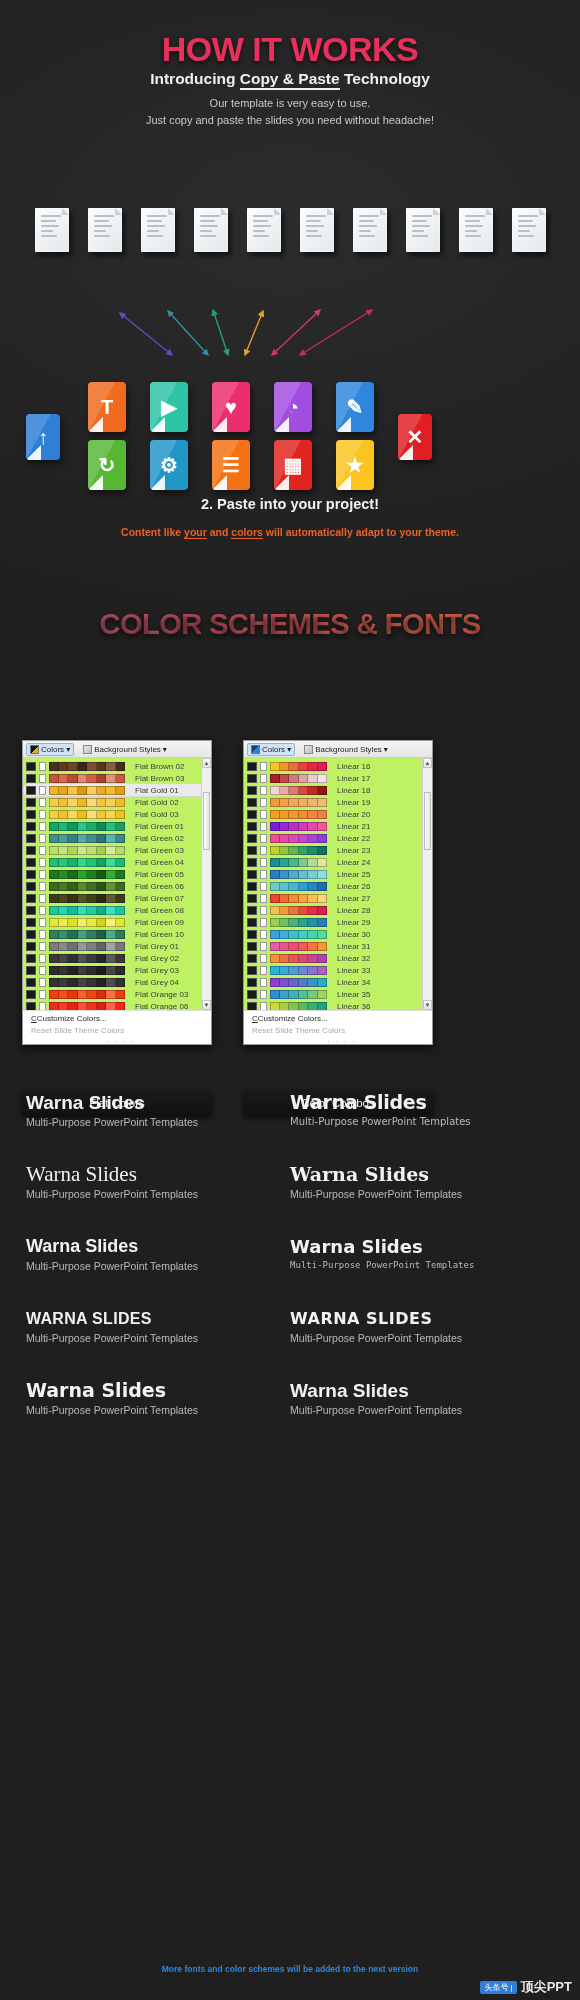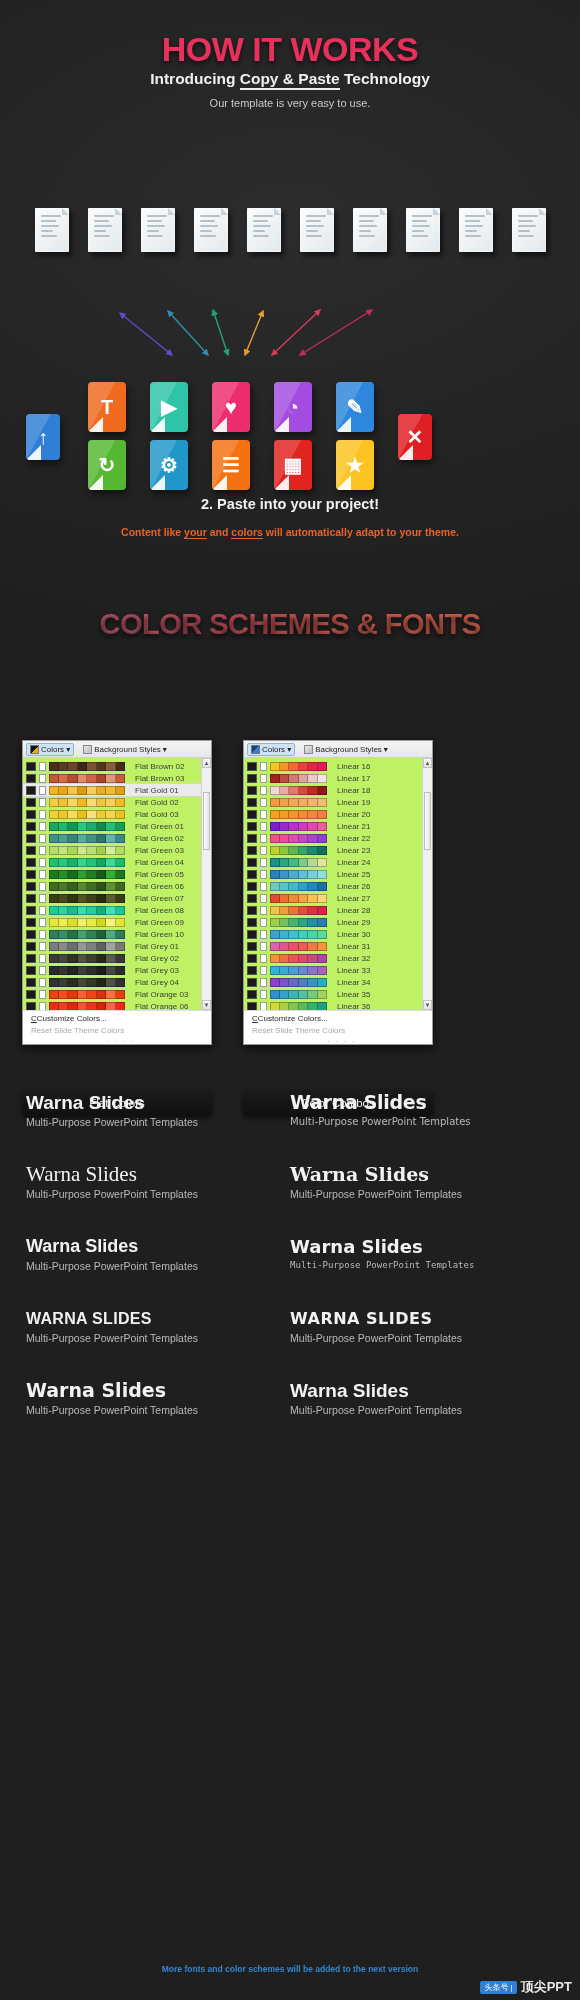--- a/index.html
+++ b/index.html
@@ -162,21 +162,21 @@
     position:relative;
     height: 252px;
     overflow:hidden;
     background:#bef264;
     padding:2px 0 0 0;
   }
   .pp-row {
     display:flex; align-items:center;
     height:12.05px; padding-left:3px; gap:3px;
   }
-  .pp-row.hi { background:#eaeaea; outline:1px solid #d6d6d6; }
+  .pp-row.hi { background:#eaeaea; outline:1px solid #d6d6d6;border-radius:6px; }
   .pp-blk { width:10px; height:9px; background:#1a1a1a; border:1px solid #555; flex:none;}
   .pp-wht { width:7px; height:9px; background:#fff; border:1px solid #9a9a9a; flex:none;}
   .pp-sws { display:flex; flex:none; }
   .pp-sws span { width:9.5px; height:9px; display:block; border:1px solid rgba(0,0,0,.28); border-left:none;}
   .pp-sws span:first-child{ border-left:1px solid rgba(0,0,0,.28); }
   .pp-name { font-size:8px; color:#3b3b3b; margin-left:7px; white-space:nowrap; }
 
   .pp-scroll {
     position:absolute; right:0; top:0; width:10px; height:100%;
     background:#f0f0f0; border-left:1px solid #d2d2d2;
@@ -264,20 +264,21 @@
   </div>
 
   <div id="sec-sub1">
     <div class="h2">
       <span>Introducing </span><span class="u">Copy &amp; Paste</span><span> Technology</span>
     </div>
   </div>
 
   <div id="sec-desc">
     <div class="sub">Our template is very easy to use.</div>
+    <div class="sub">Just copy and paste the slides you need without headache!</div>
   </div>
 
 
   <div class="slide-grid" id="slide-grid">
       <div class="slide-doc">
         <i></i>
         <i></i>
         <i></i>
         <i></i>
         <i></i>

